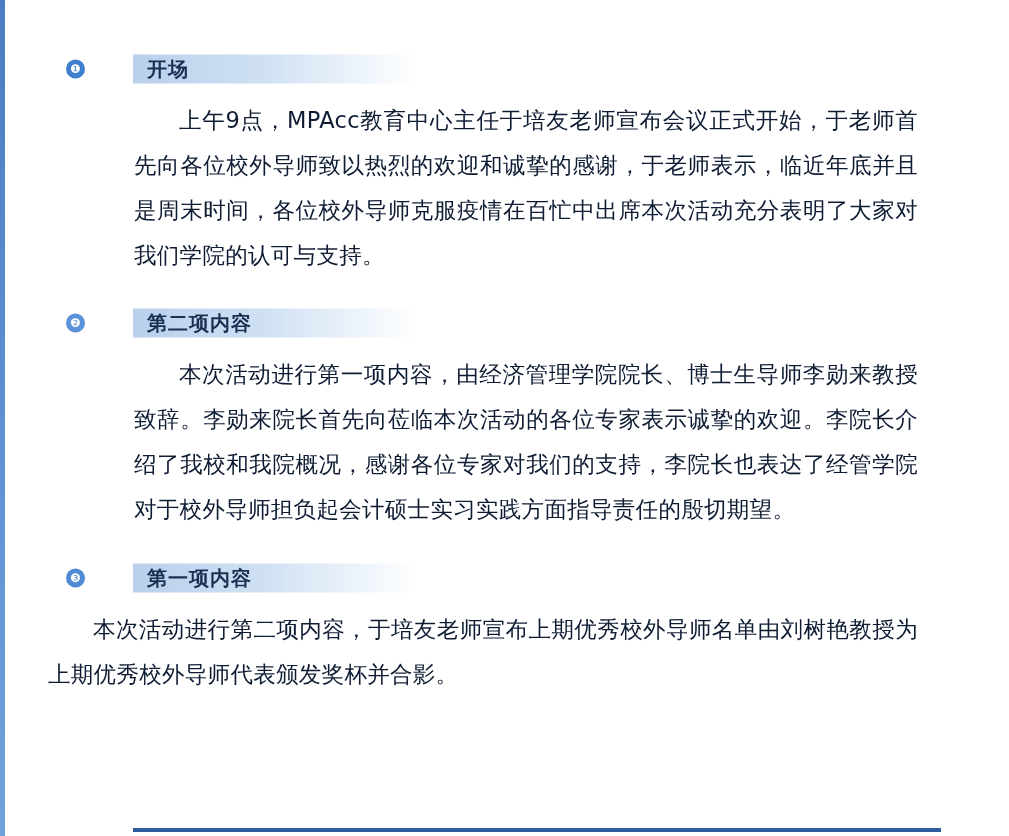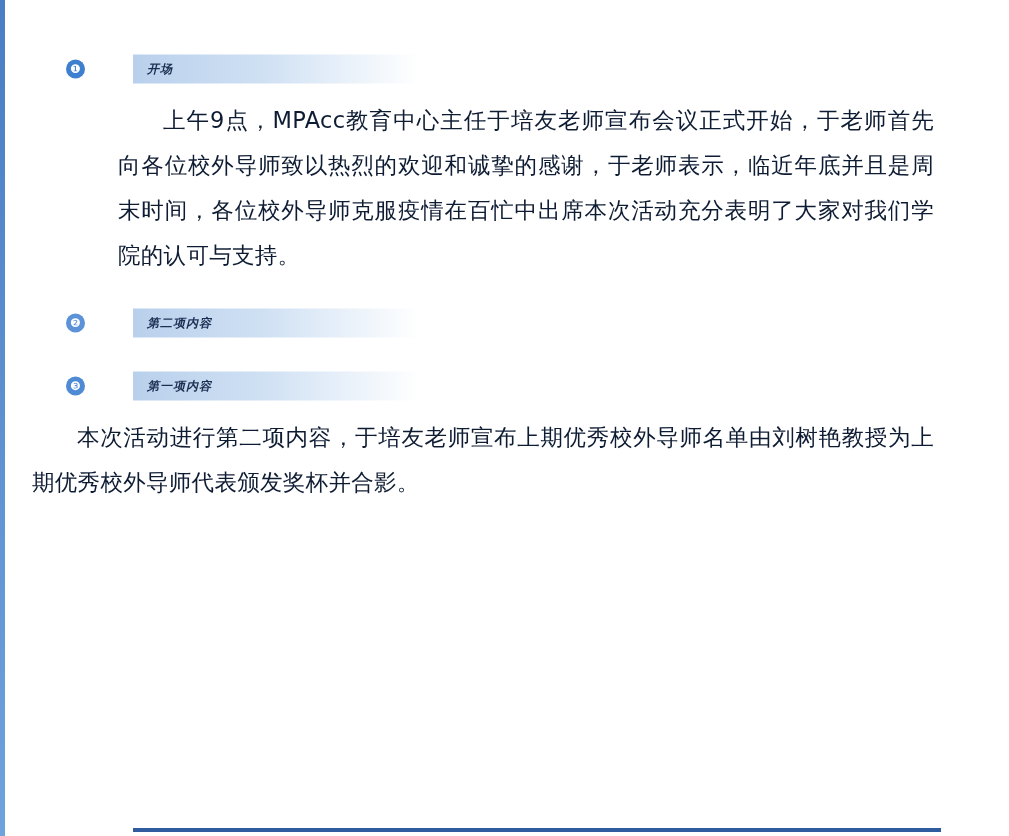--- a/index.html
+++ b/index.html
@@ -71,30 +71,29 @@
     transform: translateY(-50%);
     width: 286px;
     height: 29px;
     background: linear-gradient(to right, #b9d0ec 0%, #cfe0f3 45%, #ffffff 100%);
   }
   .sec-title-text {
     position: absolute;
     left: 147px;
     top: 50%;
     transform: translateY(-50%);
-    font-size: 12px;
+    font-size: 20px;
     font-weight: bold;
     color: #1a2f52;
     letter-spacing: 1px;
     font-family: "DejaVu Sans", sans-serif;
     white-space: nowrap;
-    font-style: italic;
   }
   .para {
-    margin: 0;
+    margin: 16px;
     padding: 0 75px 0 118px;
     font-size: 22.5px;
     line-height: 45px;
     color: #0e1c33;
     text-indent: 45px;
     text-align: justify;
     font-family: "DejaVu Sans", sans-serif;
     letter-spacing: 0.3px;
   }
   .s1-head { margin-top: 52px; }
@@ -130,20 +129,21 @@
       </div>
       <p class="para s1-para">上午9点，MPAcc教育中心主任于培友老师宣布会议正式开始，于老师首先向各位校外导师致以热烈的欢迎和诚挚的感谢，于老师表示，临近年底并且是周末时间，各位校外导师克服疫情在百忙中出席本次活动充分表明了大家对我们学院的认可与支持。</p>
     </div>
 
     <div class="section">
       <div class="sec-header s2-head">
         <span class="marker m2">❷</span>
         <span class="sec-title-bar"></span>
         <span class="sec-title-text">第二项内容</span>
       </div>
+      <p class="para s2-para">本次活动进行第一项内容，由经济管理学院院长、博士生导师李勋来教授致辞。李勋来院长首先向莅临本次活动的各位专家表示诚挚的欢迎。李院长介绍了我校和我院概况，感谢各位专家对我们的支持，李院长也表达了经管学院对于校外导师担负起会计硕士实习实践方面指导责任的殷切期望。</p>
     </div>
 
     <div class="section">
       <div class="sec-header s3-head">
         <span class="marker m3">❸</span>
         <span class="sec-title-bar"></span>
         <span class="sec-title-text">第一项内容</span>
       </div>
       <p class="para s3-para">本次活动进行第二项内容，于培友老师宣布上期优秀校外导师名单由刘树艳教授为上期优秀校外导师代表颁发奖杯并合影。</p>
     </div>

